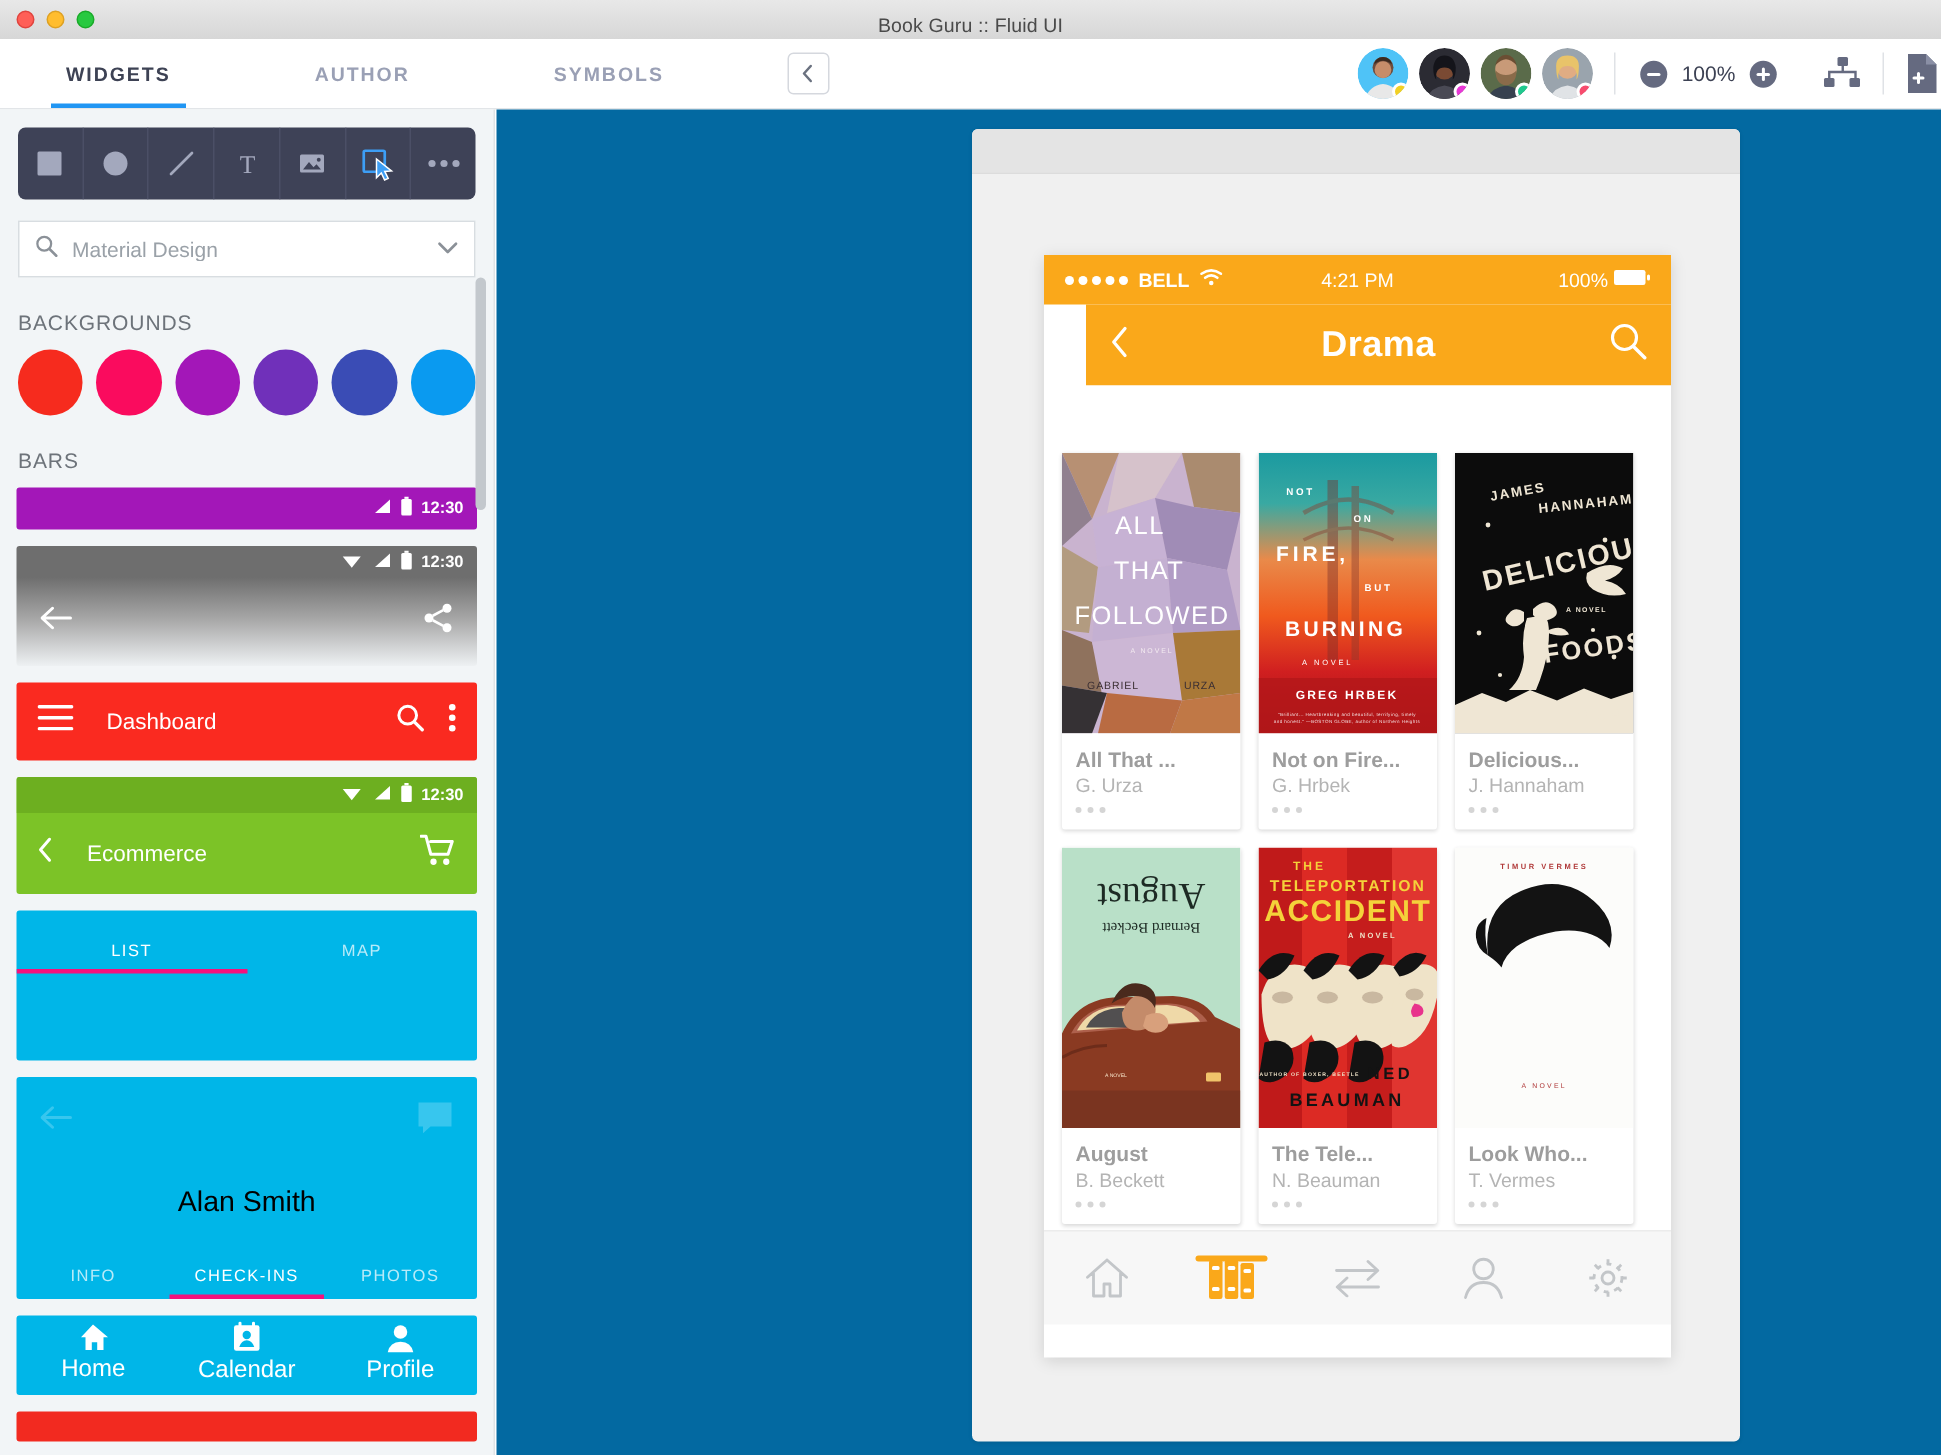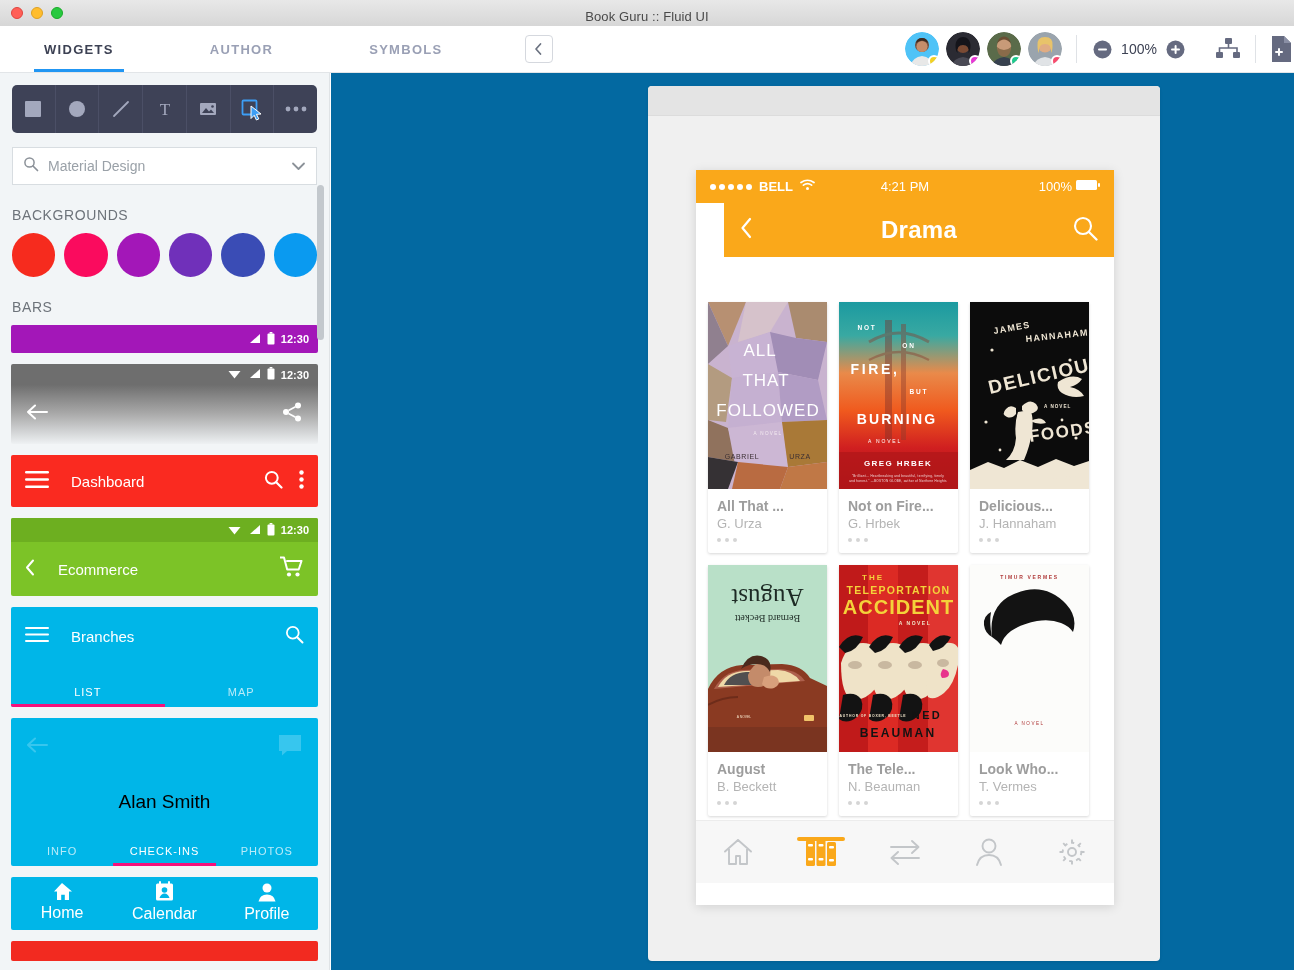--- a/index.html
+++ b/index.html
@@ -436,32 +436,20 @@
           <svg width="24" height="22" viewBox="0 0 24 22">
               <path d="M0.5 1.5 h3.5 l3.2 12 h11.5 l2.8-8.5 h-14.5" stroke="#fff" stroke-width="2" fill="none" stroke-linecap="round" stroke-linejoin="round"></path>
               <circle cx="9" cy="18.5" r="2.1" fill="#fff"></circle>
               <circle cx="17.5" cy="18.5" r="2.1" fill="#fff"></circle>
             </svg>
         </span>
       </div>
     </div>
 
     <div class="bar" style="background:#00B6E8;height:100px">
-      <div class="apprrow" style="height:58px">
-        <span><svg width="24" height="15" viewBox="0 0 24 15">
-              <rect y="0" width="24" height="2" rx="1" fill="#fff"></rect>
-              <rect y="6.5" width="24" height="2" rx="1" fill="#fff"></rect>
-              <rect y="13" width="24" height="2" rx="1" fill="#fff"></rect>
-            </svg></span>
-        <span class="title">Branches</span>
-        <span style="margin-left:auto"><svg width="19" height="19" viewBox="0 0 19 19">
-              <circle cx="7.8" cy="7.8" r="5.9" fill="none" stroke="#fff" stroke-width="1.8"></circle>
-              <path d="M12.2 12.2 L17.5 17.5" stroke="#fff" stroke-width="2" stroke-linecap="round"></path>
-            </svg></span>
-      </div>
       <div class="tabrow" style="height:42px">
         <div class="t on">LIST</div>
         <div class="t">MAP</div>
         <div class="tabind" style="left:0;width:50%"></div>
       </div>
     </div>
 
     <div class="bar" style="background:#00B6E8;height:148px">
       <div style="height:58px;display:flex;align-items:center;padding:0 16px;justify-content:space-between">
         <span><svg width="22" height="16" viewBox="0 0 22 16">

